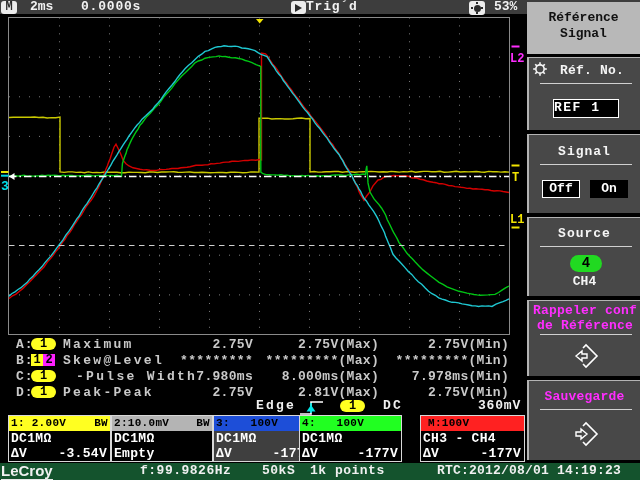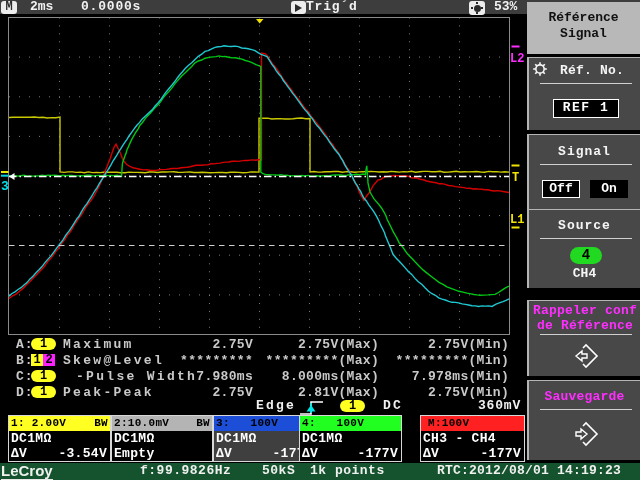--- a/index.html
+++ b/index.html
@@ -187,29 +187,29 @@
           <line x1="15.5" y1="10" x2="18.5" y2="10"></line>
     <line x1="4" y1="4" x2="6.1" y2="6.1"></line>
           <line x1="13.9" y1="13.9" x2="16" y2="16"></line>
     <line x1="4" y1="16" x2="6.1" y2="13.9"></line>
           <line x1="13.9" y1="6.1" x2="16" y2="4"></line>
    </g>
   </g>
  </svg>
  <div class="abs" style="left:31px;top:5px;font-size:13px;letter-spacing:0.2px">Réf. No.</div>
  <div class="sline" style="top:25px"></div>
- <div class="abs" style="left:24px;top:41px;width:66px;height:19px;background:#000;border:1.5px solid #fff;color:#fff;text-align:center;font-size:13px;line-height:16px;letter-spacing:1.5px">REF 1</div>
+ <div class="abs" style="left:24px;top:41px;width:66px;height:19px;background:#000;border:1.5px solid #fff;color:#fff;text-align:left;font-size:13px;line-height:16px;letter-spacing:1.5px">REF 1</div>
 </div>
 <div class="sect" style="top:134px;height:79px">
  <div class="abs" style="left:0;top:9px;width:100%;text-align:center;font-size:13px;letter-spacing:1px">Signal</div>
  <div class="sline" style="top:29px"></div>
  <div class="abs" style="left:13px;top:45px;width:38px;height:18px;background:#000;border:1.5px solid #fff;color:#fff;text-align:center;font-size:13px;line-height:15px">Off</div>
  <div class="abs" style="left:61px;top:45px;width:38px;height:18px;background:#000;color:#fff;text-align:center;font-size:13px;line-height:18px">On</div>
 </div>
-<div class="sect" style="top:209px;height:79px">
+<div class="sect" style="top:217px;height:79px">
  <div class="abs" style="left:0;top:8px;width:100%;text-align:center;font-size:13px;letter-spacing:1px">Source</div>
  <div class="sline" style="top:28px"></div>
  <div class="abs" style="left:41px;top:37px;width:32px;height:17px;background:#21d921;border-radius:9px;color:#000;text-align:center;font-size:14px;line-height:17px">4</div>
  <div class="abs" style="left:0;top:56px;width:100%;text-align:center;font-size:13px">CH4</div>
 </div>
 <div class="sect" style="top:300px;height:76px">
  <div class="abs magenta" style="left:4px;top:2px;font-size:13px;letter-spacing:0.2px">Rappeler conf</div>
  <div class="abs magenta" style="left:8px;top:17px;font-size:13px;letter-spacing:0.2px">de Référence</div>
  <div class="sline" style="top:33px"></div>
  <svg style="position:absolute;left:44px;top:42px" width="26" height="26" viewBox="0 0 26 26">

